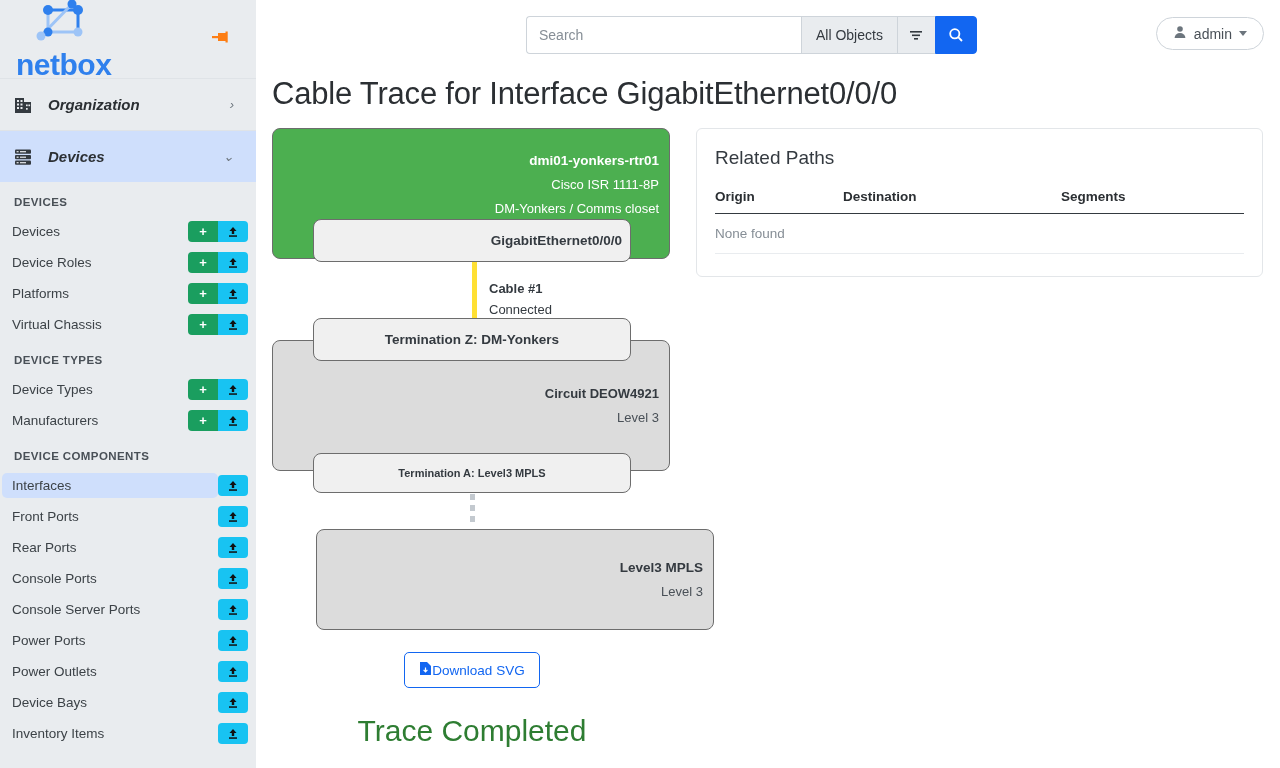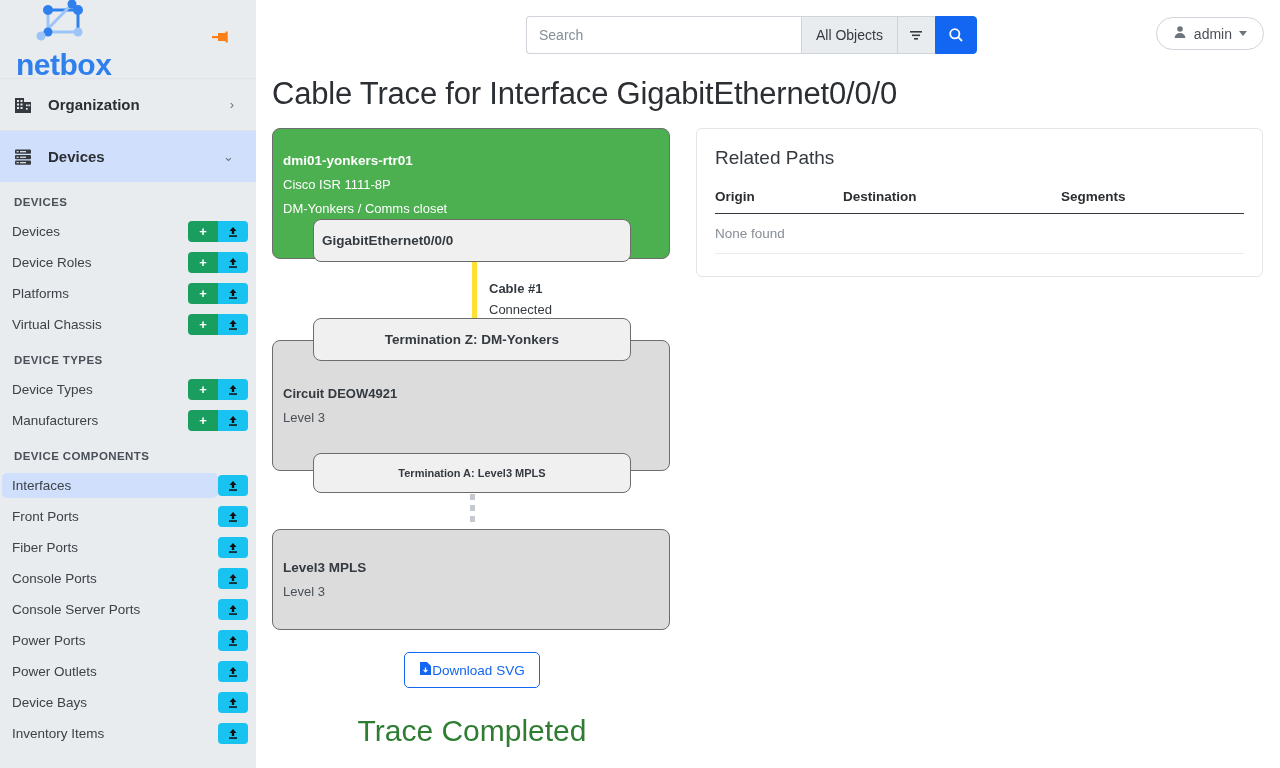--- a/index.html
+++ b/index.html
@@ -30,20 +30,21 @@
     font-size: 30px; font-weight: 700; color: #2f80ed;
     letter-spacing: -0.5px; line-height: 1;
   }
   .pin-icon { position: absolute; right: 26px; top: 30px; }
 
   .nav-group {
     display: flex; align-items: center;
     height: 52px; padding: 0 22px 0 14px;
     cursor: pointer;
     border-top: 1px solid #dfe3e7;
+    font-style: italic;
   }
   .nav-group.active { background: #cfdffc; }
   .nav-group .gicon { width: 26px; display:flex; align-items:center; }
   .nav-group .glabel {
     flex: 1; font-size: 15px; font-weight: 700; color: #2b2f33;
     padding-left: 8px;
   }
   .chev { color: #6c757d; font-size: 13px; }
 
   .sec-title {
@@ -117,21 +118,21 @@
     font-size: 31px; font-weight: 400; color: #2b2f33;
     padding: 6px 0 0 16px; letter-spacing: -0.2px;
   }
 
   .content { display: flex; padding: 16px 16px 0 16px; gap: 24px; }
 
   
   .trace { width: 400px; position: relative; }
   .node {
     border: 1px solid #6d6d6d; border-radius: 8px;
-    text-align: left; position: relative;
+    text-align: right; position: relative;
   }
   .node-device {
     background: #4CAF50; color: #fff;
     padding: 24px 10px 42px 10px;
     width: 398px;
   }
   .node-device .t1 { font-size: 13.5px; font-weight: 700; margin-bottom: 9px;}
   .node-device .t2 { font-size: 13px; font-weight: 400; margin-bottom: 9px;}
   .node-device .t3 { font-size: 13px; font-weight: 400; }
 
@@ -176,20 +177,21 @@
   .dotted-seg { height: 58px; position: relative; }
   .dotted-line {
     position:absolute; left: 198px; top: 12px;
     width: 5px; height: 44px;
     background-image: linear-gradient(#c3c9cf 55%, rgba(255,255,255,0) 0%);
     background-size: 5px 11px; background-repeat: repeat-y;
   }
   .node-provider {
     background: #dcdcdc; width: 398px;
     padding: 30px 10px 30px 10px;
+    margin-left: 44px;
   }
   .node-provider .p1 { font-size:13.5px; font-weight:700; color:#343a40; margin-bottom:9px;}
   .node-provider .p2 { font-size:13px; color:#495057; }
 
   .dl-wrap { text-align:center; margin-top: 22px; }
   .dl-btn {
     display:inline-flex; align-items:center; 
     border: 1px solid #1266f1; color:#1266f1; background:#fff;
     border-radius: 5px; padding: 8px 14px; font-size: 13.5px;
     cursor: pointer;
@@ -382,21 +384,21 @@
       <div class="btn-grp">
         <button class="mini-btn mini-up only">
           <svg width="12" height="12" viewBox="0 0 12 12">
               <path d="M6 1 L9.5 5 H7.2 V8 H4.8 V5 H2.5 Z" fill="#111"></path>
               <rect x="2" y="9.3" width="8" height="1.5" fill="#111"></rect>
             </svg>
         </button>
       </div>
     </div>
     <div class="menu-row">
-      <div class="menu-link">Fiber Ports</div>
+      <div class="menu-link">Rear Ports</div>
       <div class="btn-grp">
         <button class="mini-btn mini-up only">
           <svg width="12" height="12" viewBox="0 0 12 12">
               <path d="M6 1 L9.5 5 H7.2 V8 H4.8 V5 H2.5 Z" fill="#111"></path>
               <rect x="2" y="9.3" width="8" height="1.5" fill="#111"></rect>
             </svg>
         </button>
       </div>
     </div>
     <div class="menu-row">

